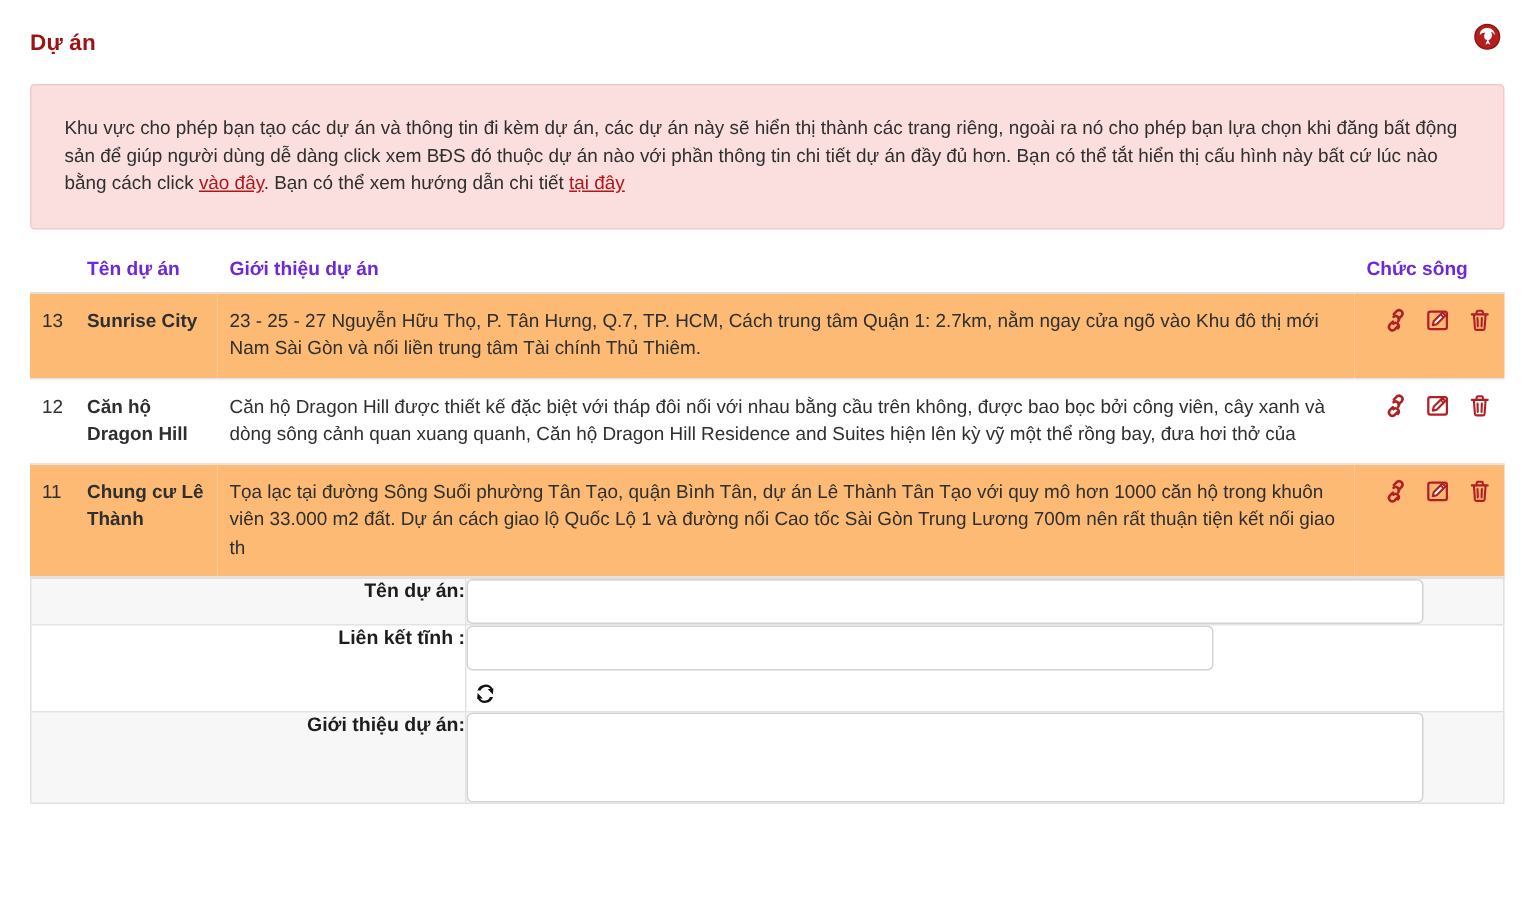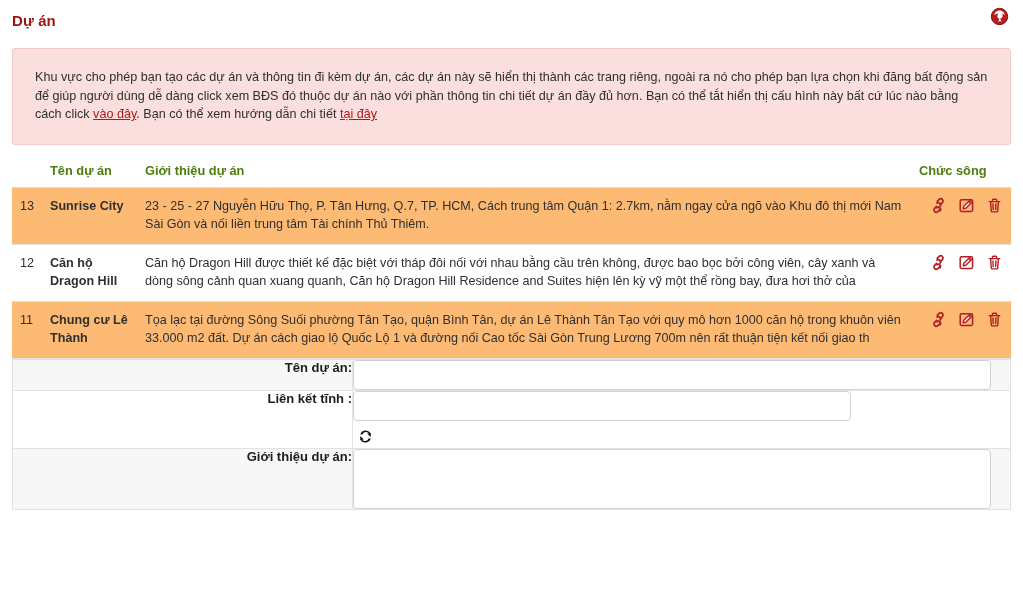--- a/index.html
+++ b/index.html
@@ -13,21 +13,21 @@
     font-family: "Liberation Sans", "DejaVu Sans", sans-serif;
     font-size: 13px;
     color: #333333;
     overflow: hidden;
   }
 
   .page {
     position: relative;
     width: 1023px;
     height: 606px;
-    padding: 4px;
+    padding: 12px;
   }
 
   
   .page-head {
     position: relative;
     height: 36px;
     padding: 8px 0 0 8px;
   }
   .page-title {
     font-size: 15px;
@@ -79,21 +79,21 @@
   .table-wrap { margin: 16px 8px 0 8px; }
   table.projects {
     width: 100%;
     border-collapse: collapse;
     font-size: 12.6px;
   }
   table.projects thead th {
     text-align: left;
     font-weight: bold;
     font-size: 12.8px;
-    color: #4d7c0f;
+    color: #6d28d9;
     padding: 2px 8px 9px 8px;
     border-bottom: 1px solid #dddddd;
     vertical-align: bottom;
     white-space: nowrap;
   }
   th.col-id    { width: 30px; }
   th.col-name  { width: 95px; }
   th.col-desc  { }
   th.col-func  { width: 100px; text-align: right; padding-right: 22px; }
 
@@ -138,21 +138,21 @@
     border: 1px solid #e0e0e0;
     table-layout: fixed;
   }
   table.addform tr.alt td { background: #f7f7f7; }
   table.addform td {
     border-bottom: 1px solid #e3e3e3;
     padding: 0;
     vertical-align: top;
   }
   td.lbl {
-    width: 340px;
+    width: 290px;
     text-align: right;
     padding: 14px 12px 14px 8px;
     font-weight: bold;
     font-size: 13px;
     color: #1d1d1d;
     border-right: 1px solid #e3e3e3;
     white-space: nowrap;
   }
   td.fld { padding: 10px 10px 10px 10px; }
 

